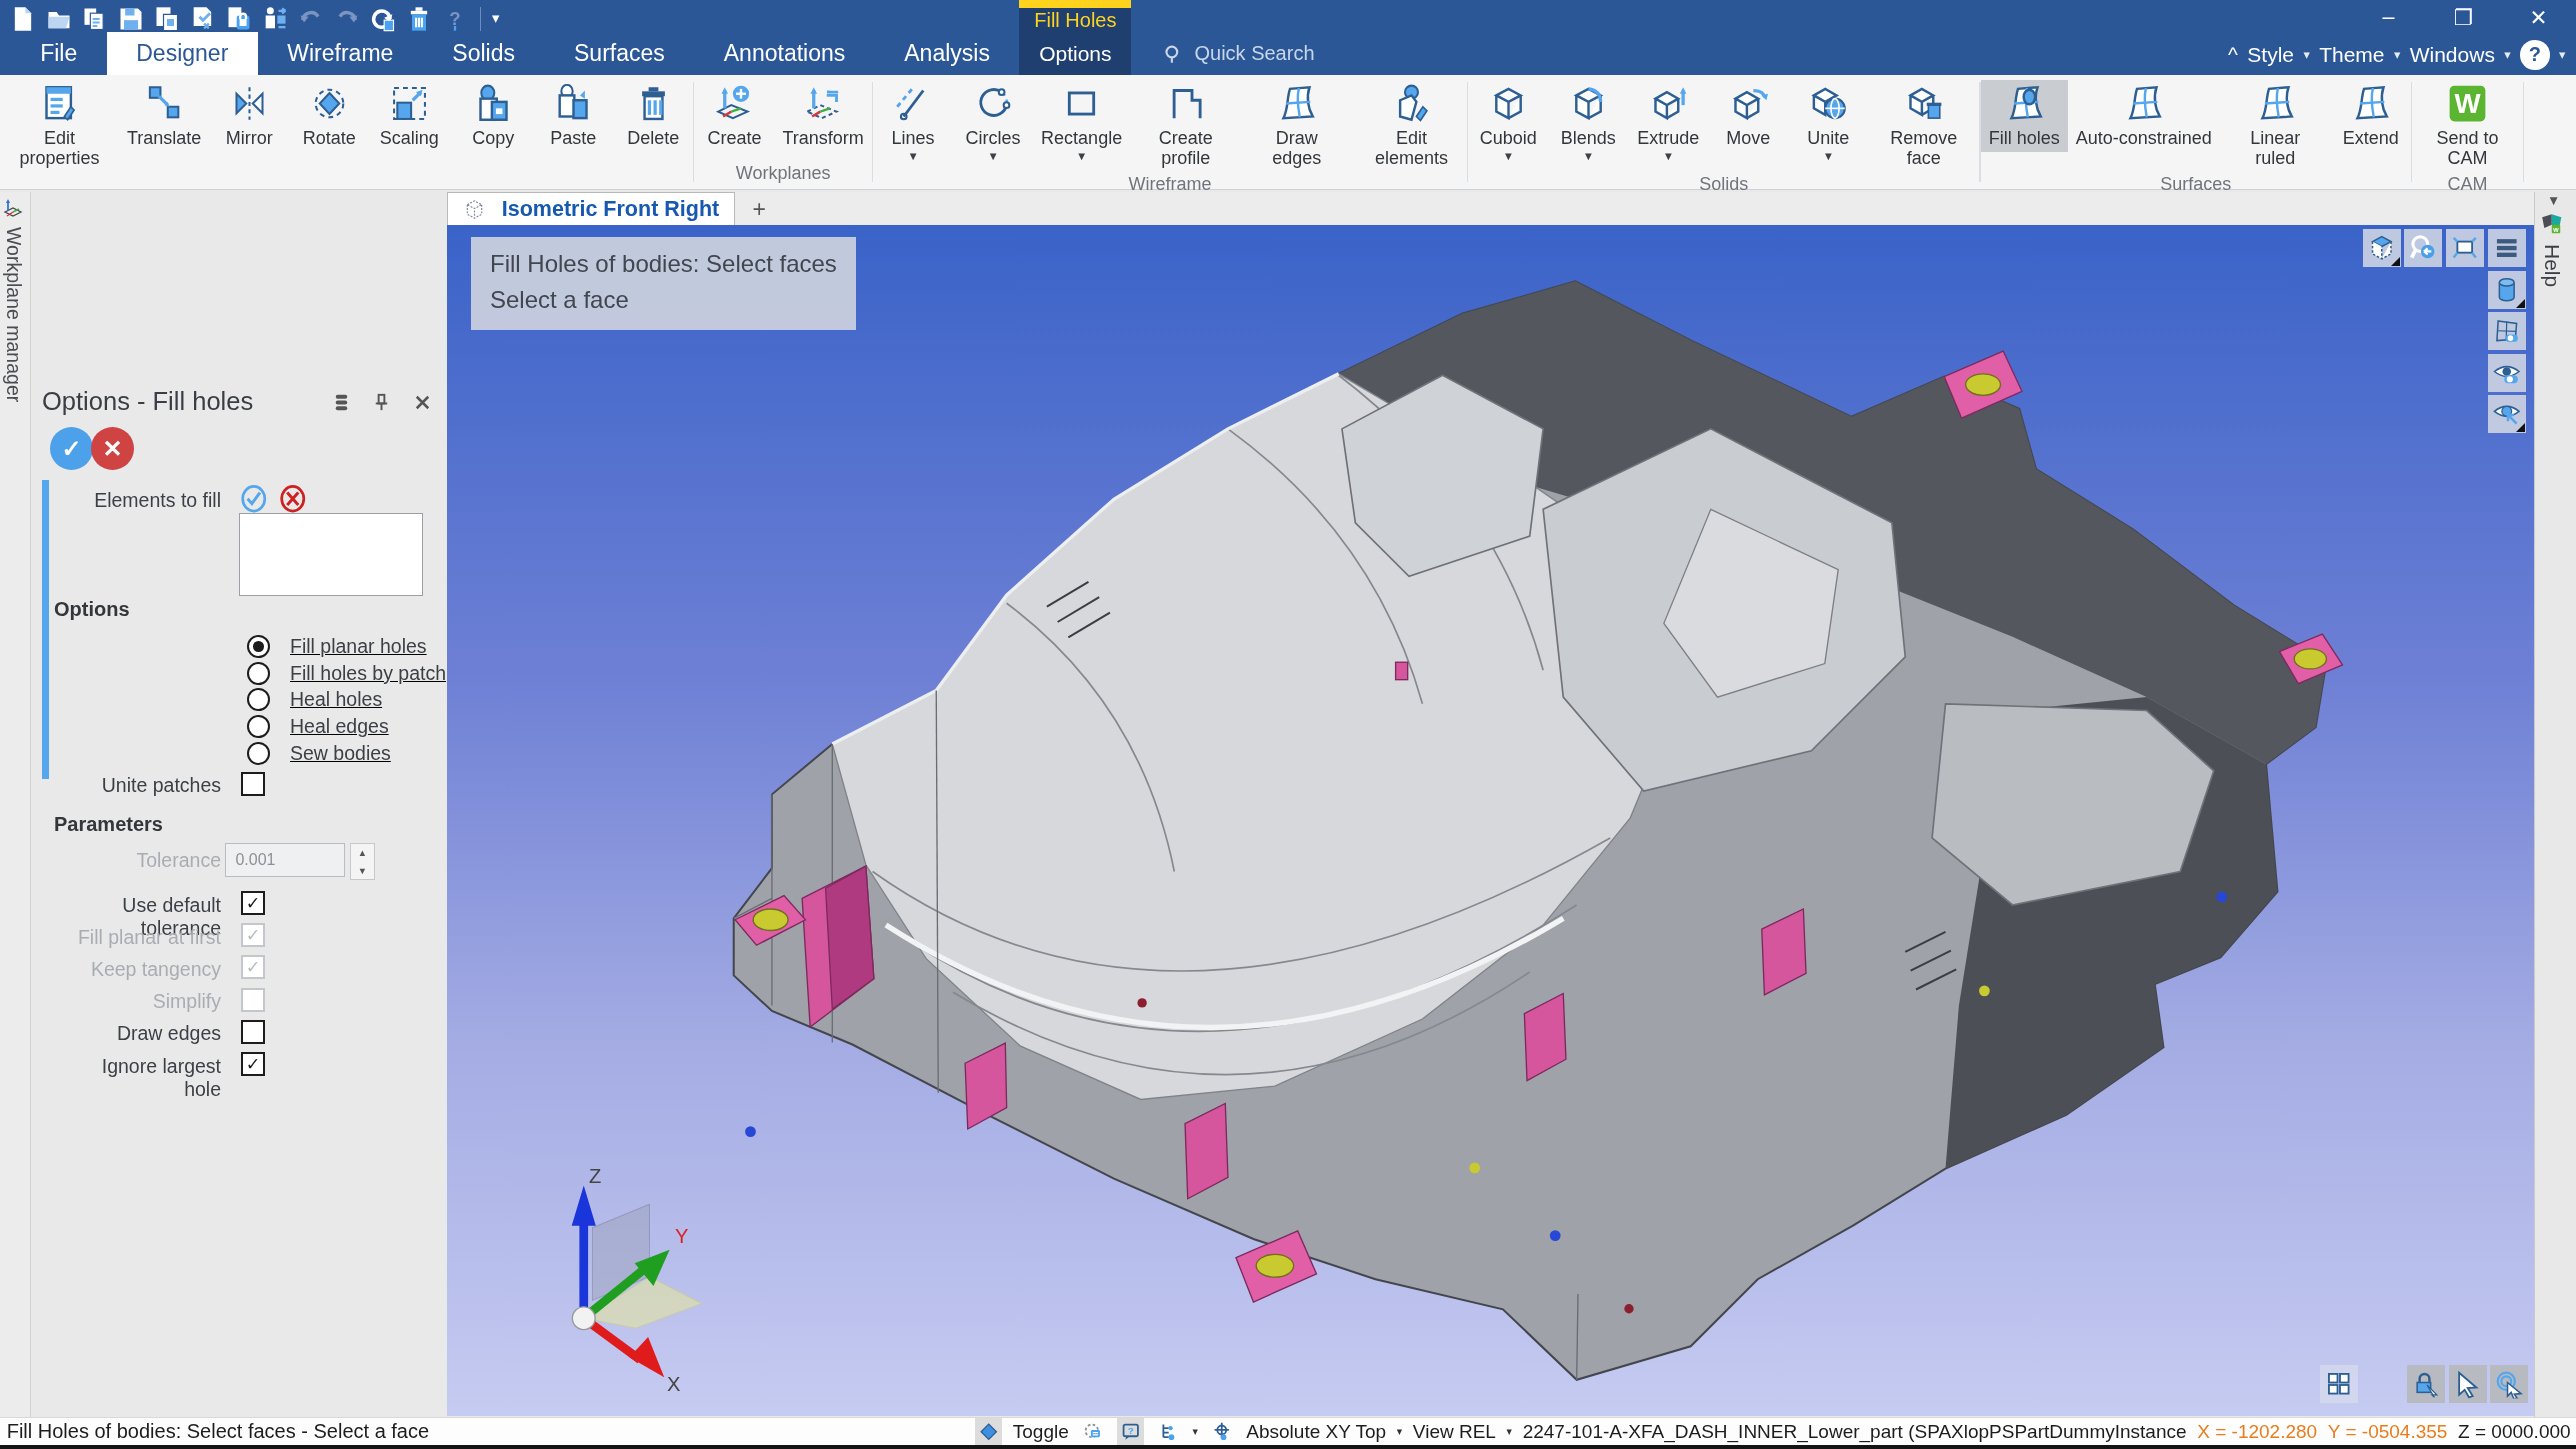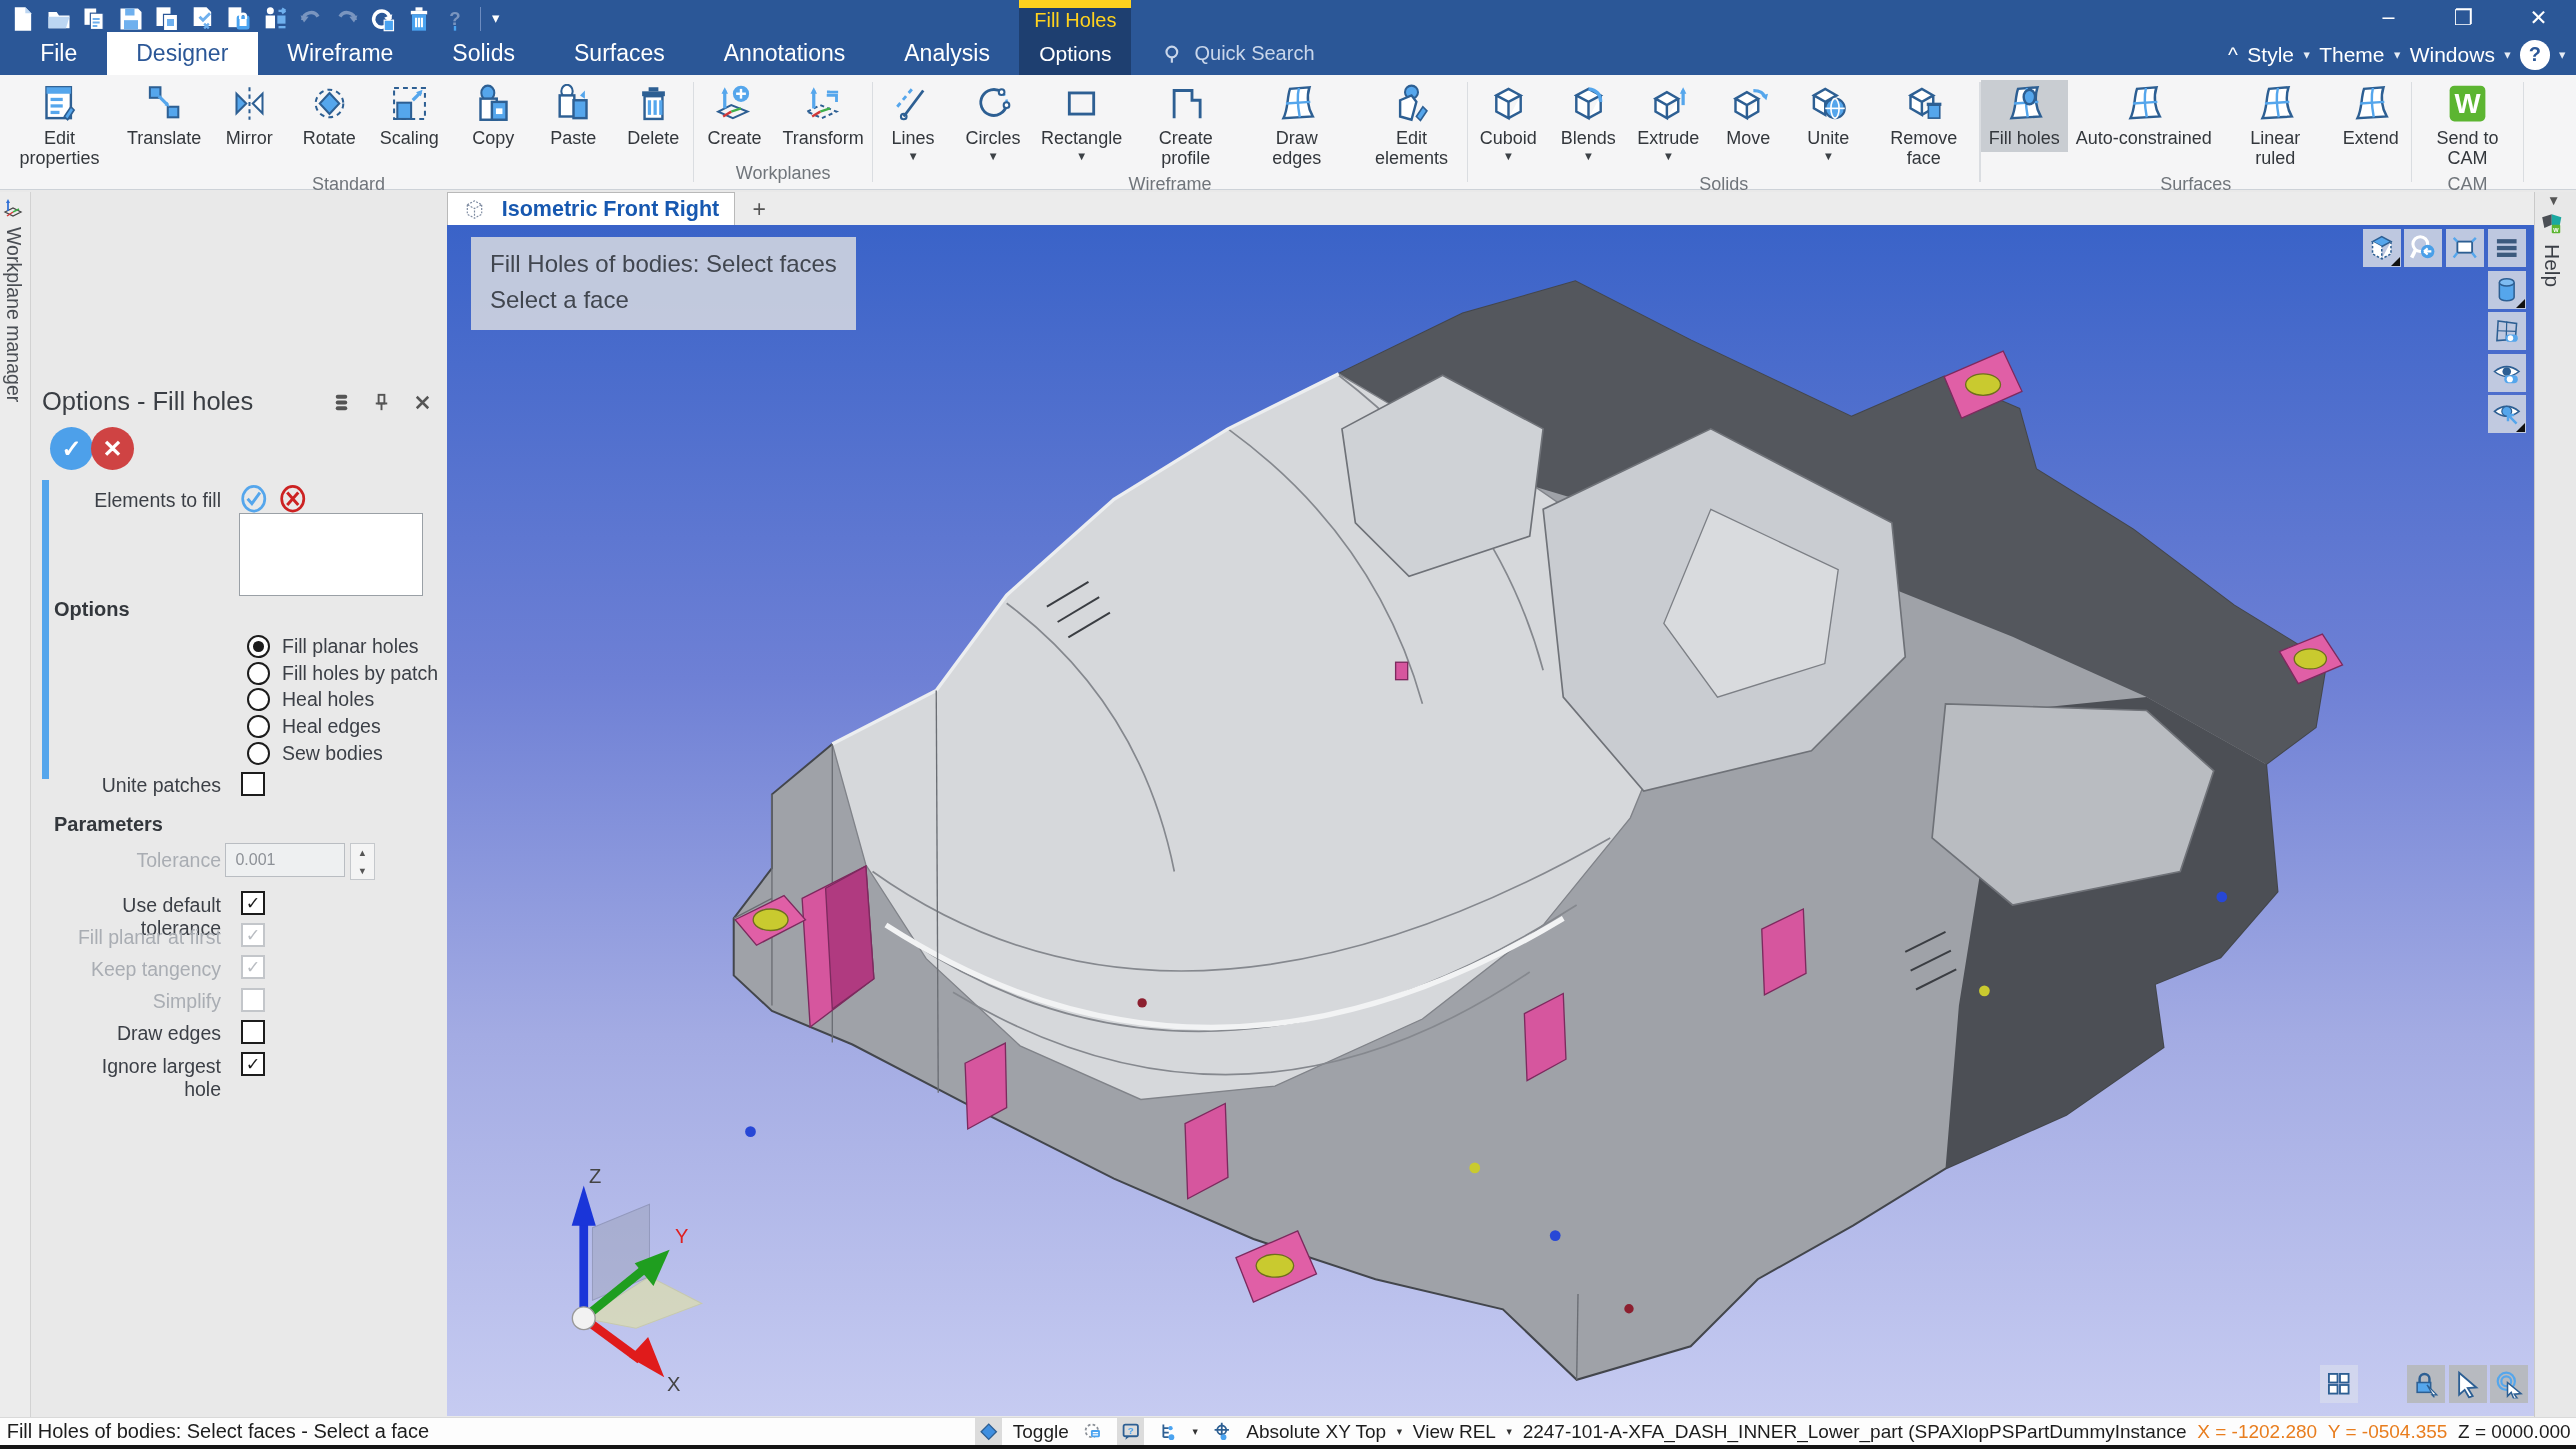--- a/index.html
+++ b/index.html
@@ -46,21 +46,21 @@
   .phicons{position:absolute;right:13.4px;top:199px;display:flex;gap:17.4px;align-items:center;}
   .okbtn,.cancelbtn{position:absolute;width:43px;height:43px;border-radius:50%;display:flex;align-items:center;justify-content:center;color:#fff;font-size:24px;font-weight:bold;}
   .okbtn{left:50px;top:235px;background:#4da0ea;}
   .cancelbtn{left:91px;top:235px;background:#cf4343;}
   .vbar{position:absolute;left:42px;top:288px;width:7.4px;height:299px;background:#55a6ec;}
   .flabel{position:absolute;font-size:19.5px;color:#3b3f46;text-align:right;width:161px;left:60px;}
   .flabel.dis{color:#a9adb3;}
   .selicons{position:absolute;left:239px;top:292px;display:flex;gap:9.4px;}
   .listbox{position:absolute;left:239px;top:321px;width:182px;height:81px;background:#fff;border:1.3px solid #9aa0a6;}
   .sechead{position:absolute;font-size:20px;font-weight:bold;color:#33373c;}
-  .radio{position:absolute;left:247px;display:flex;align-items:center;gap:12px;}
+  .radio{position:absolute;left:247px;display:flex;align-items:center;gap:20px;text-decoration:underline;}
   .rdot{width:19px;height:19px;border:2px solid #1c1c1c;border-radius:50%;background:#fff;position:relative;flex:none;}
   .rdot.sel::after{content:"";position:absolute;left:4px;top:4px;width:10.7px;height:10.7px;border-radius:50%;background:#1c1c1c;}
   .radio span{font-size:19.5px;color:#3b3f46;white-space:nowrap;}
   .cbox{width:20px;height:20px;border:2px solid #1c1c1c;background:#fff;display:flex;align-items:center;justify-content:center;font-size:17.4px;color:#1c1c1c;flex:none;}
   .cbox.dis{border-color:#c3c6ca;color:#b9bdc2;}
   .cbrow{position:absolute;left:241px;}
   .tolinput{position:absolute;left:225px;top:651px;width:109px;height:32px;background:#eef0f1;border:1.3px solid #b9bdc2;font-size:16px;color:#8d9197;display:flex;align-items:center;padding-left:9.4px;}
   .spinner{position:absolute;left:350px;top:651px;width:23px;height:35px;border:1.3px solid #c5c8cc;background:#f4f4f4;display:flex;flex-direction:column;}
   .spinner div{flex:1;display:flex;align-items:center;justify-content:center;font-size:9.4px;color:#555;}
   .autorow{position:absolute;left:55px;top:1249px;display:flex;align-items:center;gap:9.4px;}
@@ -482,21 +482,20 @@
             </svg>
             <span class="rlbl">Paste</span>
           </div>
       <div class="rbtn">
             <svg viewBox="0 0 58 58" width="39" height="39">
               <use href="#i-trash"></use>
             </svg>
             <span class="rlbl">Delete</span>
           </div>
     </div>
-    <div class="glabel">Standard</div>
   </div>
   <div class="gsep"></div>
   <div class="rgroup">
     <div class="rbtns">
       <div class="rbtn">
             <svg viewBox="0 0 58 58" width="39" height="39">
               <use href="#i-wpcreate"></use>
             </svg>
             <span class="rlbl">Create</span>
           </div>

